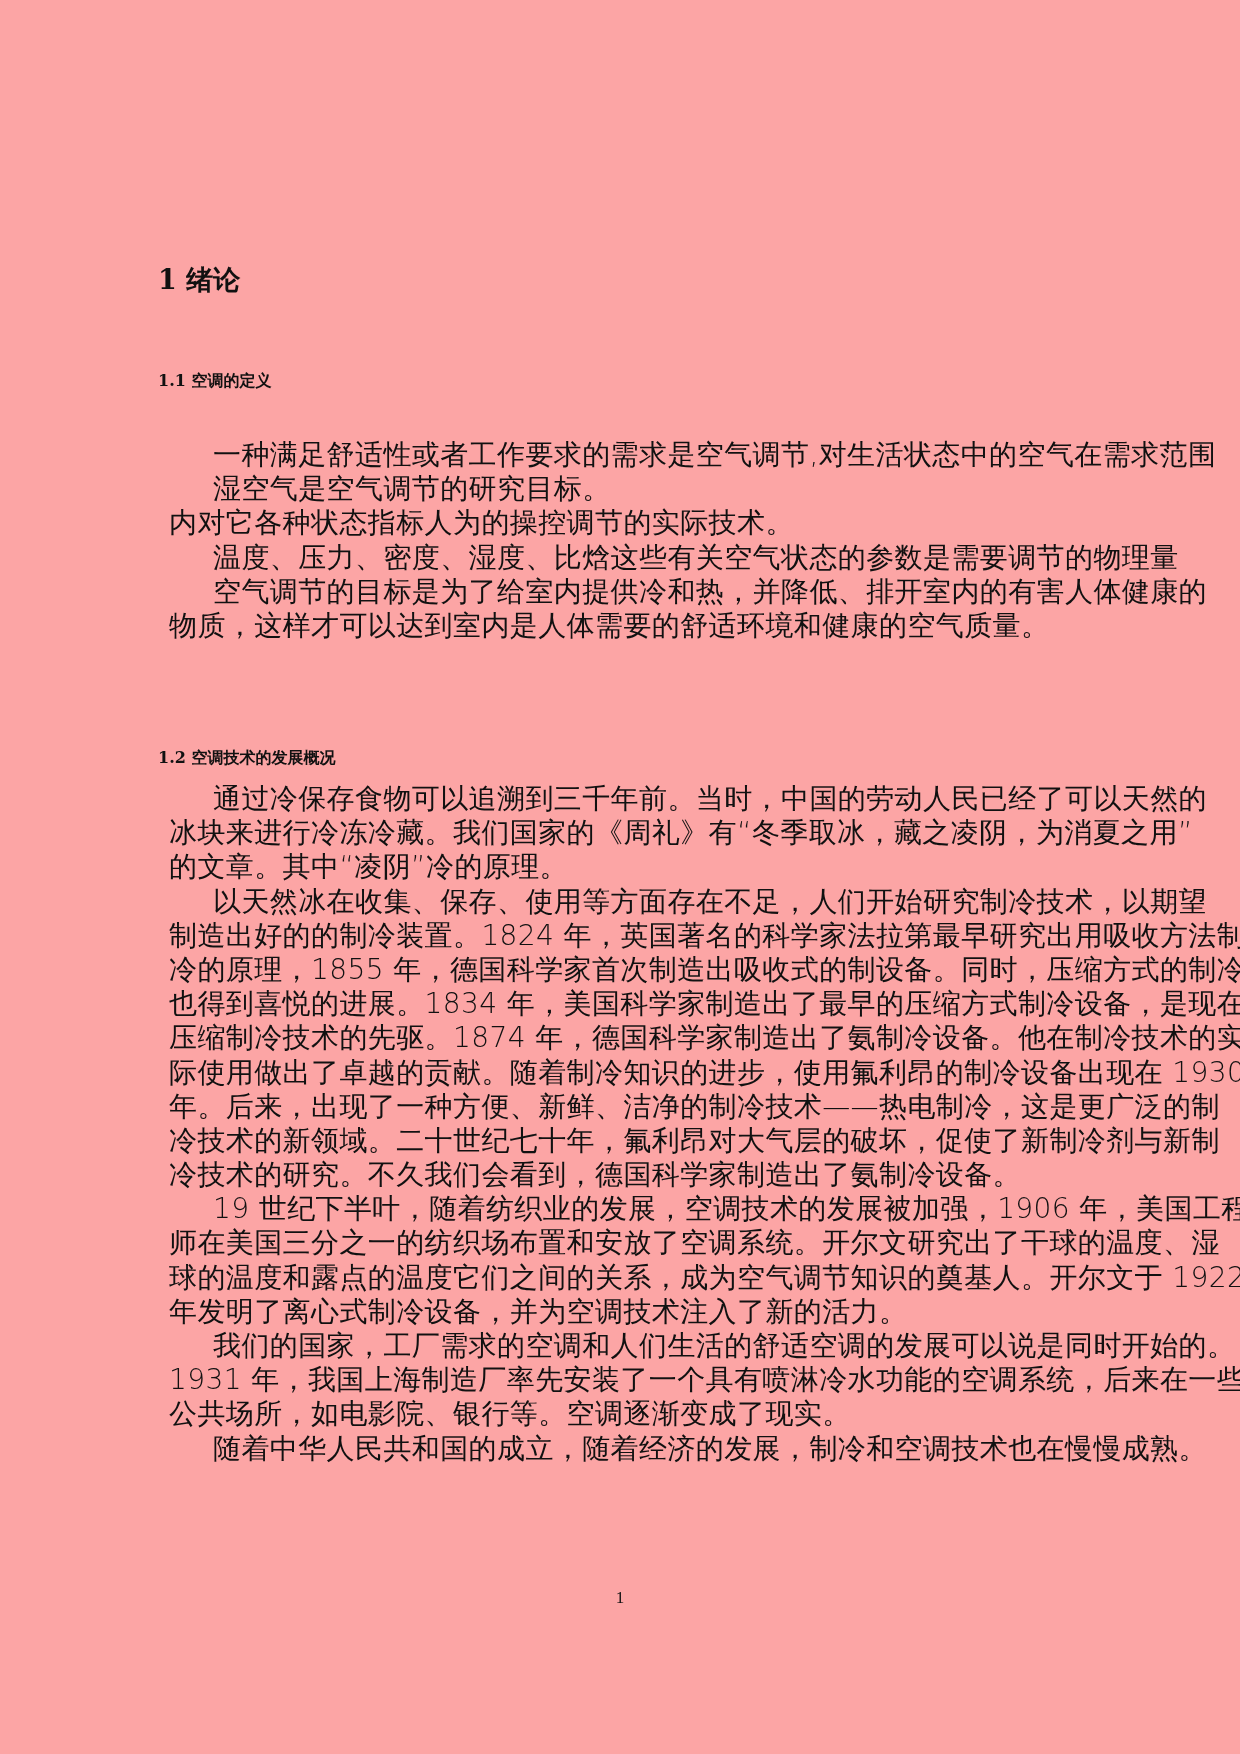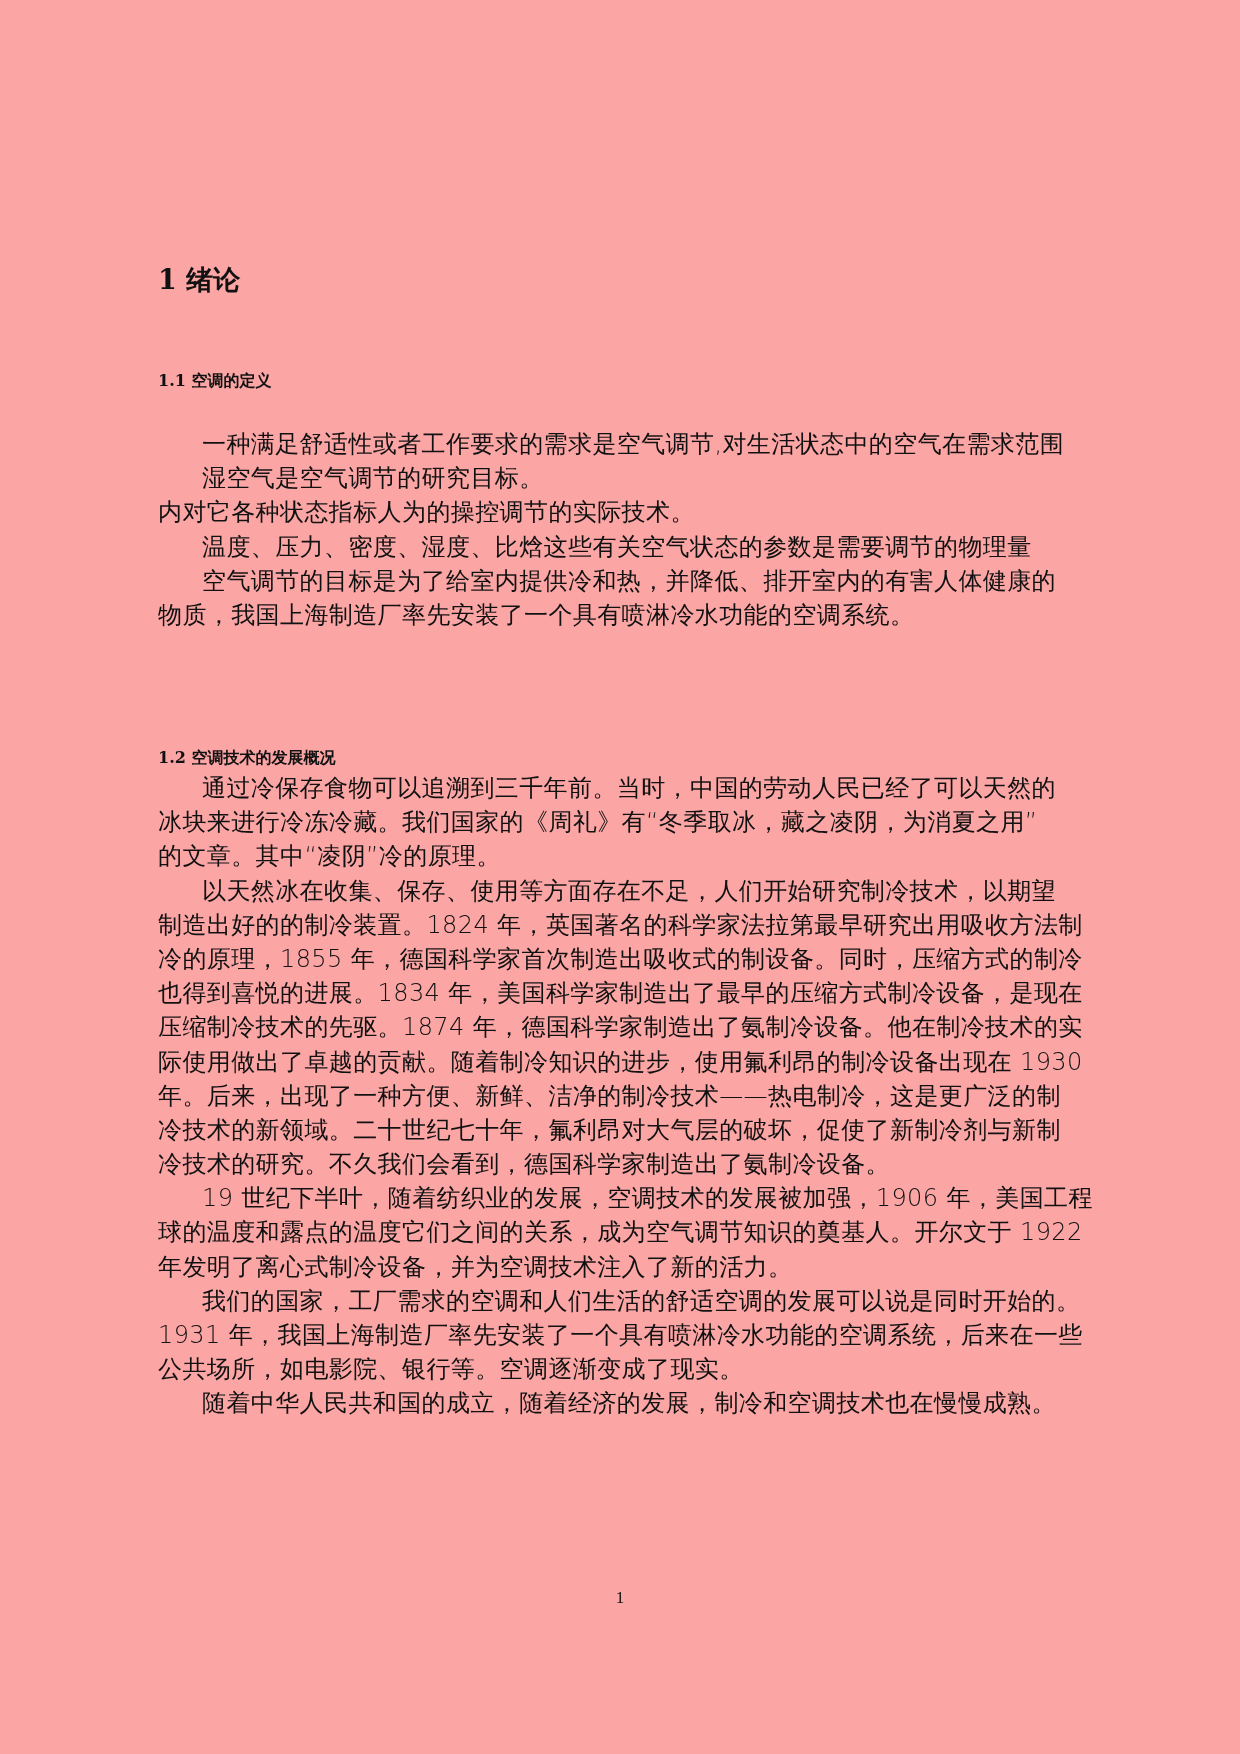--- a/index.html
+++ b/index.html
@@ -51,22 +51,22 @@
     .sec-1-1 { top: 365px; }
     .sec-1-2 { top: 742px; }
     .block {
       position: absolute;
       left: 0;
       width: 834px;
     }
     .block-1 { top: 427px; }
     .block-2 { top: 771px; }
     .para {
-      margin: 0;
-      font-size: 24px;
+      margin: 11px;
+      font-size: 28px;
       line-height: 34.2px;
       text-indent: 44px;
       text-align: justify;
       letter-spacing: 0.4px;
       font-family: "DejaVu Sans", "Liberation Sans", sans-serif;
       font-weight: 300;
     }
     .line {
       display: block;
       white-space: nowrap;
@@ -94,41 +94,42 @@
 
     <div class="h2 sec-1-1">1.1 空调的定义</div>
 
     <div class="block block-1">
       <div class="para" style="text-indent:0">
         <span class="line indent">一种满足舒适性或者工作要求的需求是空气调节,对生活状态中的空气在需求范围</span>
         <span class="line indent">湿空气是空气调节的研究目标。</span>
         <span class="line">内对它各种状态指标人为的操控调节的实际技术。</span>
         <span class="line indent">温度、压力、密度、湿度、比焓这些有关空气状态的参数是需要调节的物理量</span>
         <span class="line indent">空气调节的目标是为了给室内提供冷和热，并降低、排开室内的有害人体健康的</span>
-        <span class="line">物质，我国上海制造厂率先安装了一个具有喷淋冷水功能的空调系统。</span>
+        <span class="line">物质，这样才可以达到室内是人体需要的舒适环境和健康的空气质量。</span>
       </div>
     </div>
 
     <div class="h2 sec-1-2">1.2 空调技术的发展概况</div>
 
     <div class="block block-2">
       <div class="para" style="text-indent:0">
         <span class="line indent">通过冷保存食物可以追溯到三千年前。当时，中国的劳动人民已经了可以天然的</span>
         <span class="line">冰块来进行冷冻冷藏。我们国家的《周礼》有“冬季取冰，藏之凌阴，为消夏之用”</span>
         <span class="line">的文章。其中“凌阴”冷的原理。</span>
         <span class="line indent">以天然冰在收集、保存、使用等方面存在不足，人们开始研究制冷技术，以期望</span>
         <span class="line">制造出好的的制冷装置。1824 年，英国著名的科学家法拉第最早研究出用吸收方法制</span>
         <span class="line">冷的原理，1855 年，德国科学家首次制造出吸收式的制设备。同时，压缩方式的制冷</span>
         <span class="line">也得到喜悦的进展。1834 年，美国科学家制造出了最早的压缩方式制冷设备，是现在</span>
         <span class="line">压缩制冷技术的先驱。1874 年，德国科学家制造出了氨制冷设备。他在制冷技术的实</span>
         <span class="line">际使用做出了卓越的贡献。随着制冷知识的进步，使用氟利昂的制冷设备出现在 1930</span>
         <span class="line">年。后来，出现了一种方便、新鲜、洁净的制冷技术——热电制冷，这是更广泛的制</span>
         <span class="line">冷技术的新领域。二十世纪七十年，氟利昂对大气层的破坏，促使了新制冷剂与新制</span>
         <span class="line">冷技术的研究。不久我们会看到，德国科学家制造出了氨制冷设备。</span>
         <span class="line indent">19 世纪下半叶，随着纺织业的发展，空调技术的发展被加强，1906 年，美国工程</span>
+        <span class="line">师在美国三分之一的纺织场布置和安放了空调系统。开尔文研究出了干球的温度、湿</span>
         <span class="line">球的温度和露点的温度它们之间的关系，成为空气调节知识的奠基人。开尔文于 1922</span>
         <span class="line">年发明了离心式制冷设备，并为空调技术注入了新的活力。</span>
         <span class="line indent">我们的国家，工厂需求的空调和人们生活的舒适空调的发展可以说是同时开始的。</span>
         <span class="line">1931 年，我国上海制造厂率先安装了一个具有喷淋冷水功能的空调系统，后来在一些</span>
         <span class="line">公共场所，如电影院、银行等。空调逐渐变成了现实。</span>
         <span class="line indent">随着中华人民共和国的成立，随着经济的发展，制冷和空调技术也在慢慢成熟。</span>
       </div>
     </div>
 
   </div>

